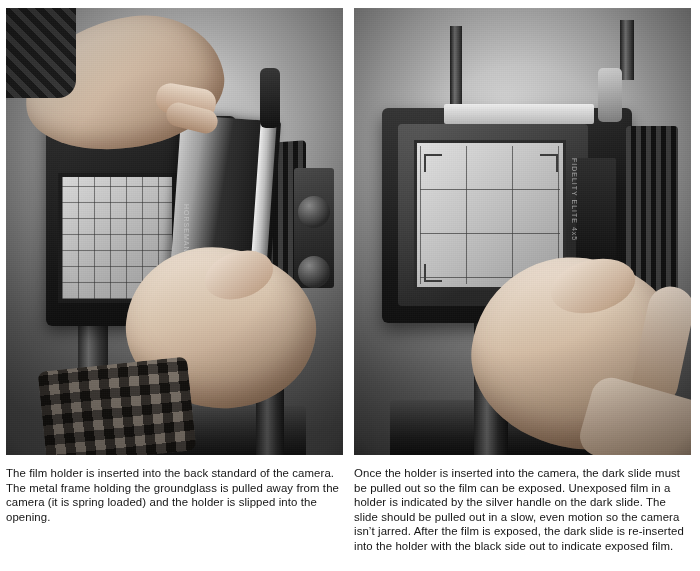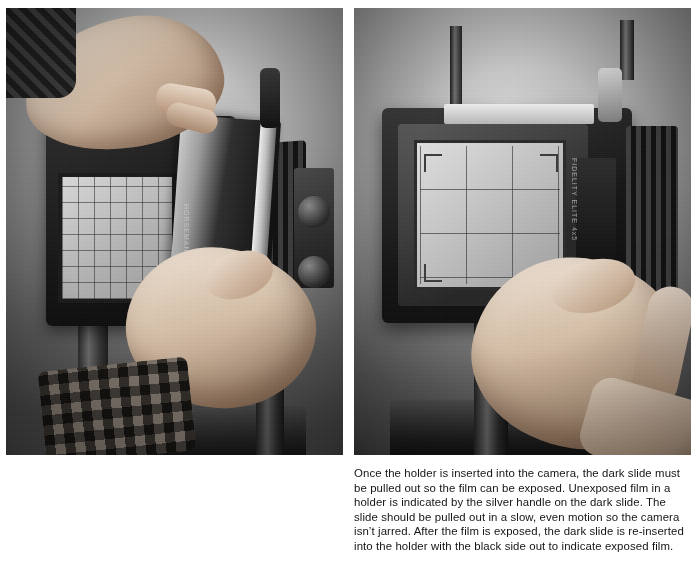--- a/index.html
+++ b/index.html
@@ -382,20 +382,21 @@
           <div class="shape l-sleeve"></div>
 
           <div class="shape l-hand-bottom"></div>
           <div class="shape l-thumb"></div>
           <div class="shape l-cuff"></div>
 
           <div class="grain"></div>
           <div class="vignette"></div>
         </div>
       </div>
+      <div class="caption">The film holder is inserted into the back standard of the camera. The metal frame holding the groundglass is pulled away from the camera (it is spring loaded) and the holder is slipped into the opening.</div>
     </div>
 
     <div class="column">
       <div class="figure right">
         <div class="scene">
           <div class="bg-grad"></div>
 
           <div class="shape r-base"></div>
           <div class="shape r-tripod-col"></div>
           <div class="shape r-tripod-leg"></div>

